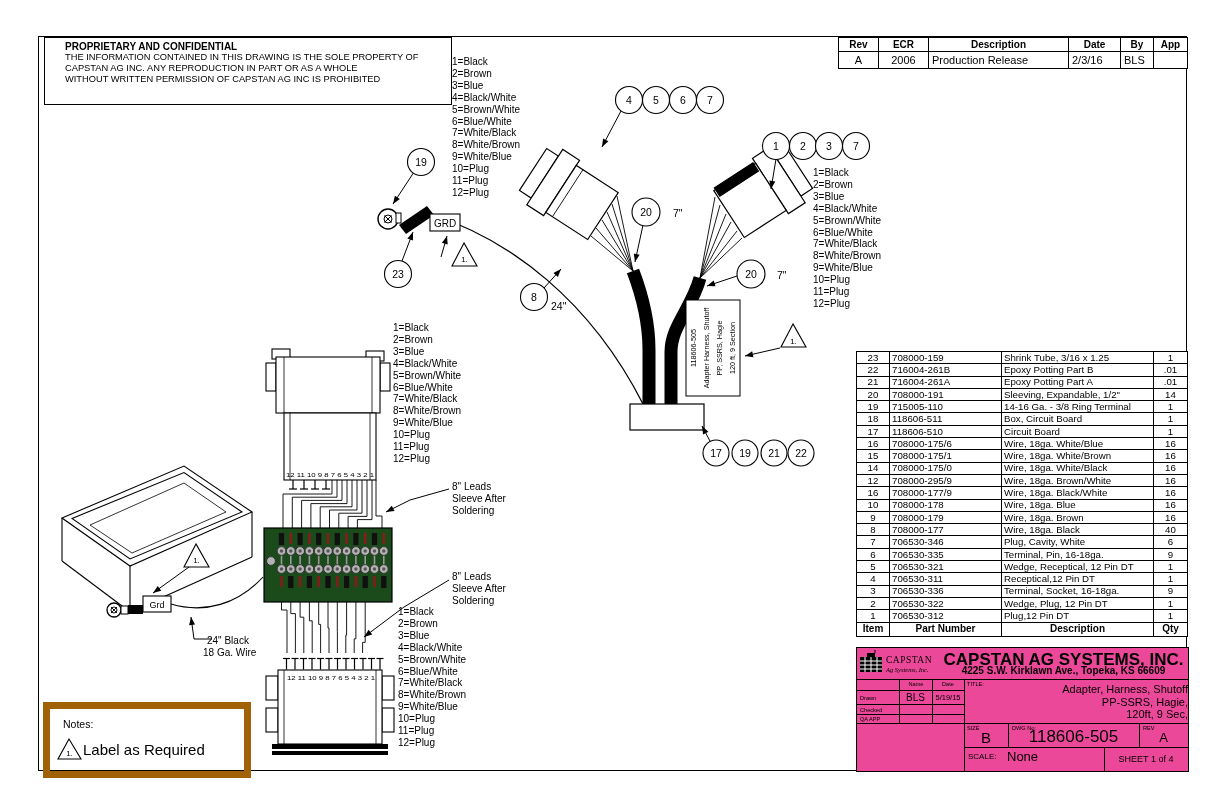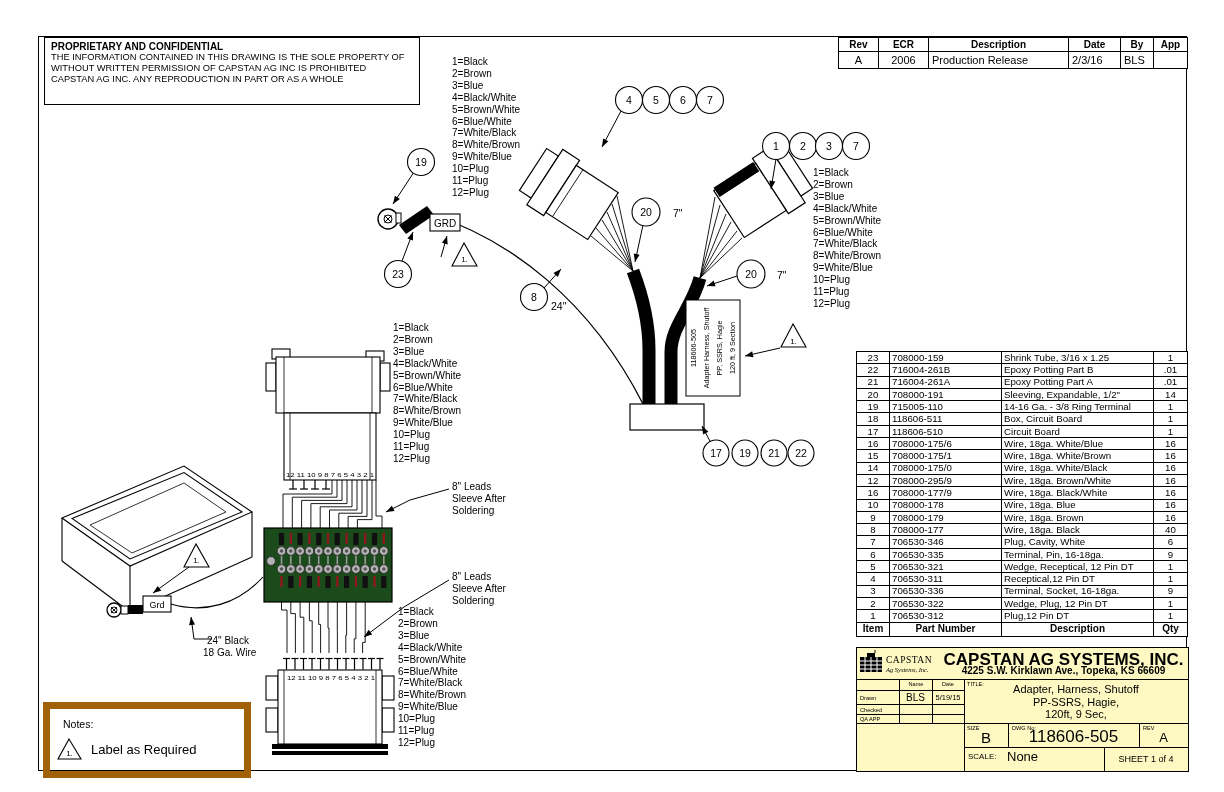--- a/index.html
+++ b/index.html
@@ -2,49 +2,49 @@
 <html><head>
 <meta charset="utf-8">
 <style>
   html,body{margin:0;padding:0}
   body{position:relative;width:1224px;height:792px;background:#fff;overflow:hidden;
        font-family:"Liberation Sans",sans-serif;color:#000;}
   .frame{position:absolute;left:38px;top:36px;width:1147px;height:733px;border:1.5px solid #000}
   svg.art{position:absolute;left:0;top:0}
   svg.art text{font-family:"Liberation Sans",sans-serif;fill:#000}
 
-  .prop-box{position:absolute;left:44px;top:37px;width:376px;height:68px;border:1px solid #000;
-            padding:3px 6px;box-sizing:border-box}
+  .prop-box{position:absolute;left:44px;top:37px;width:408px;height:68px;border:1px solid #000;
+            padding:3px 20px;box-sizing:border-box}
   .prop-title{font-size:10px;font-weight:bold}
   .prop-lines div{font-size:9.3px;line-height:11px;white-space:nowrap}
 
   table{border-collapse:collapse;position:absolute;background:#fff}
   .rev-table{left:838px;top:37px;table-layout:fixed}
   .rev-table th,.rev-table td{border:1px solid #000;padding:0 3px;white-space:nowrap;overflow:hidden}
   .rev-table th{font-size:10px;height:13px;font-weight:bold;text-align:center}
   .rev-table td{font-size:11px;height:16px}
 
   .parts-table{left:856px;top:351px;table-layout:fixed}
   .parts-table td,.parts-table th{border:1px solid #000;font-size:9.7px;height:11.3px;line-height:1;
        padding:0 2px;white-space:nowrap;overflow:hidden;text-align:left}
   .parts-table th{font-weight:bold;font-size:10px;height:13px;text-align:center}
   .col-item,.col-qty{text-align:center !important}
 
-  .title-block{position:absolute;left:856px;top:647px;width:331px;height:123px;border:1.5px solid #000;background:#fef9c3}
+  .title-block{position:absolute;left:856px;top:647px;width:331px;height:123px;border:1.5px solid #000;background:#ec4899}
   .tb{position:absolute;white-space:nowrap}
   .ln{position:absolute;background:#000}
   .lbl{font-size:5.6px}
   .serif{font-family:"Liberation Serif",serif}
-  .title-lines{position:absolute;left:107px;top:35px;width:224px;text-align:center}
+  .title-lines{position:absolute;left:107px;top:35px;width:224px;text-align:right}
   .title-lines div{font-size:11px;line-height:12.5px}
 
   .notes-box{position:absolute;left:43px;top:702px;width:194px;height:62px;border:7px solid #a16207}
   .notes-heading{position:absolute;left:13px;top:9px;font-size:10.5px}
   .notes-row{position:absolute;left:6px;top:28px;display:flex;align-items:center}
-  .notes-text{font-size:13px;margin-left:8px}
+  .notes-text{font-size:15px;margin-left:0}
 
   .wire-legend{position:absolute;white-space:nowrap}
   .wire-legend div{font-size:10px;line-height:11.9px}
 </style>
 </head>
 <body>
 
 <div class="frame"></div>
 
 <svg class="art" width="1224" height="792">
@@ -405,22 +405,22 @@
 
   <text x="673" y="217" font-size="10.5">7"</text>
   <text x="777" y="279" font-size="10.5">7"</text>
   <text x="551" y="310" font-size="10.5">24"</text>
 </svg>
 
 <div class="prop-box">
   <div class="prop-title">PROPRIETARY AND CONFIDENTIAL</div>
   <div class="prop-lines">
       <div>THE INFORMATION CONTAINED IN THIS DRAWING IS THE SOLE PROPERTY OF</div>
+      <div>CAPSTAN AG INC. ANY REPRODUCTION IN PART OR AS A WHOLE</div>
       <div>WITHOUT WRITTEN PERMISSION OF CAPSTAN AG INC IS PROHIBITED</div>
-      <div>CAPSTAN AG INC. ANY REPRODUCTION IN PART OR AS A WHOLE</div>
     </div>
 </div>
 
 <table class="rev-table">
   <colgroup>
       <col style="width:40px">
       <col style="width:50px">
       <col style="width:140px">
       <col style="width:52px">
       <col style="width:33px">

